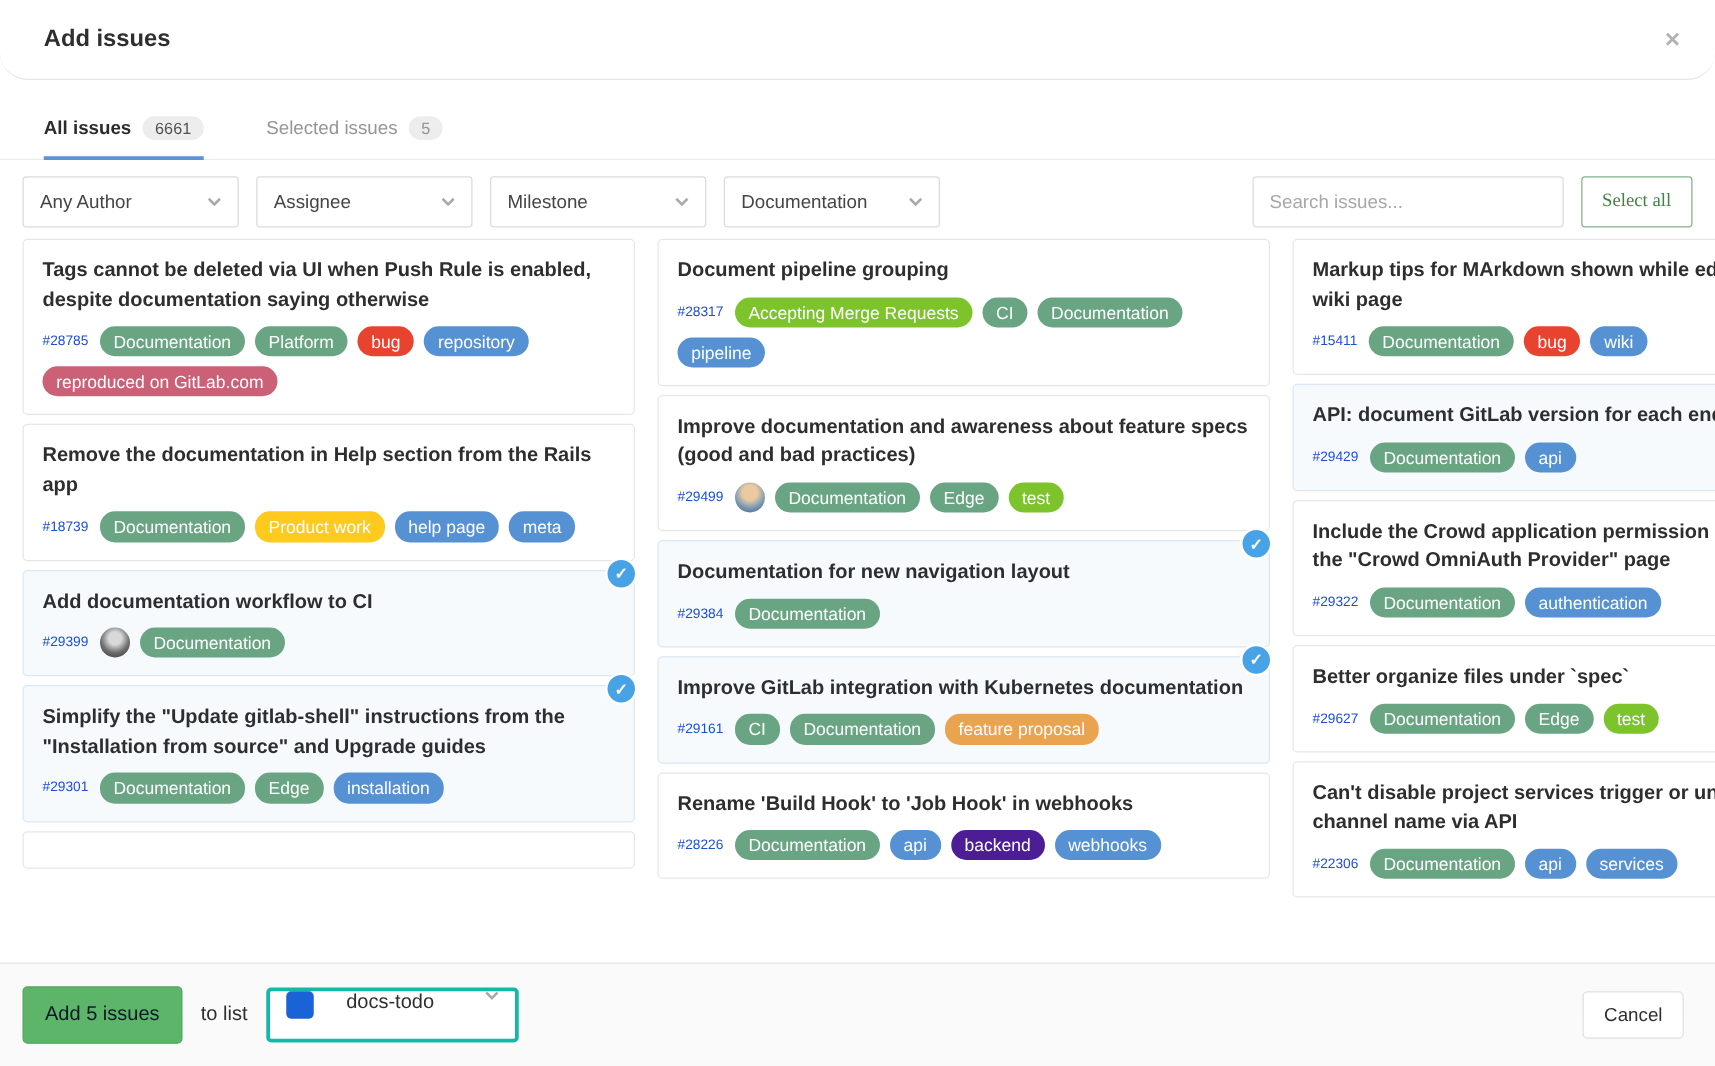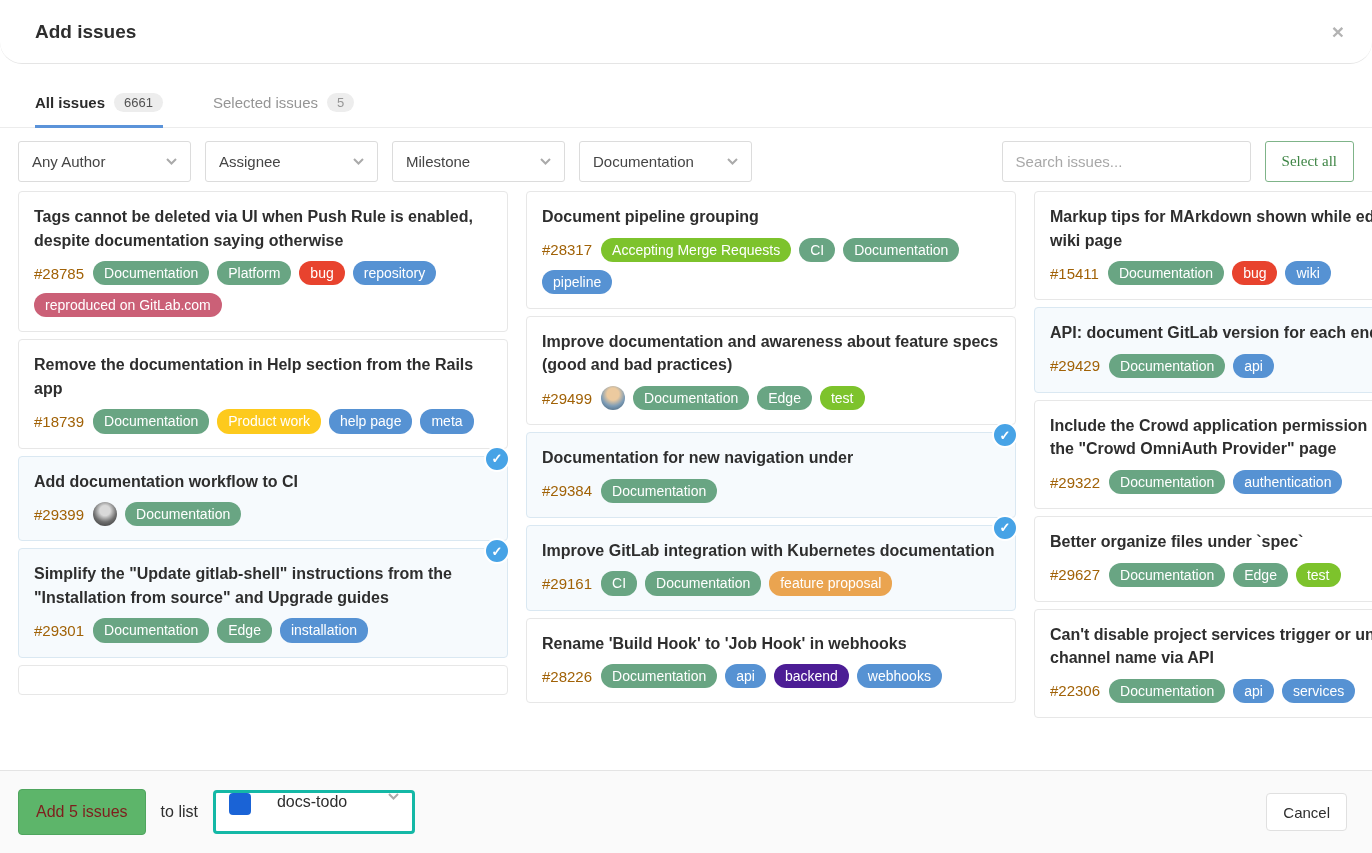--- a/index.html
+++ b/index.html
@@ -76,21 +76,21 @@
     border: 1px solid #e7e7e7; border-radius: 4px;
     padding: 13px 15px 14px; margin-bottom: 7px; cursor: pointer;
   }
   .card.selected { background: #f6fafd; border-color: #dae8f2; }
   .card.partial { height: 30px; flex: none; }
   .card-title {
     font-size: 16px; font-weight: 700; color: #2e2e2e;
     line-height: 1.47; margin-bottom: 9px;
   }
   .card-meta { display: flex; flex-wrap: wrap; align-items: center; gap: 8px 8px; }
-  .issue-number { font-size: 15px; color: #a16207; margin-right: 1px; }
+  .issue-number { font-size: 11px; color: #1d4ed8; margin-right: 1px; }
   .label-pill {
     color: #fff; font-size: 14px; padding: 3px 11px;
     border-radius: 12px; line-height: 1.3; white-space: nowrap;
   }
   .avatar { width: 24px; height: 24px; border-radius: 50%; flex: none; }
   .avatar.grayscale { background: radial-gradient(circle at 50% 36%, #d9d9d9 0 26%, #6f6f6f 58%, #2e2e2e 100%); }
   .avatar.color { background: radial-gradient(circle at 50% 34%, #ecca9f 0 30%, #7d9cb6 60%, #3b566c 100%); }
   .check-badge {
     position: absolute; top: -11px; right: -3px;
     width: 26px; height: 26px; border-radius: 50%;
@@ -101,21 +101,21 @@
 
   
   .modal-footer {
     position: absolute; left: 0; right: 0; bottom: 0; height: 83px;
     background: #fafafa; border-top: 1px solid #e4e4e4;
     display: flex; align-items: center; gap: 15px; padding: 0 25px 0 18px;
   }
   .add-btn {
     height: 46px; padding: 0 17px; background: var(--addgreen);
     border: 1px solid #4fa55e; border-radius: 4px;
-    color: #7f1d1d; font-size: 16px; cursor: pointer;
+    color: #0f172a; font-size: 16px; cursor: pointer;
   }
   .to-list-text { font-size: 16px; color: #2e2e2e; }
   .list-dropdown {
     width: 202px; height: 44px; background: #fff;
     border: 3px solid #14b8a6; border-radius: 4px;
     display: flex; align-items: flex-start; gap: 26px; padding: 0 13px;
     cursor: pointer;
   }
   .list-color-square { width: 22px; height: 22px; border-radius: 4px; background: var(--listblue); flex: none; }
   .list-name { font-size: 16px; color: #2e2e2e; flex: 1; }
@@ -234,21 +234,21 @@
         <div class="card-meta">
           <span class="issue-number">#29499</span>
           <span class="avatar color"></span>
           <span class="label-pill" style="background: rgb(105, 165, 131);">Documentation</span>
           <span class="label-pill" style="background: rgb(105, 165, 131);">Edge</span>
           <span class="label-pill" style="background: rgb(125, 195, 44);">test</span>
         </div>
       </article>
       <article class="card selected">
         <span class="check-badge">✓</span>
-        <div class="card-title">Documentation for new navigation under</div>
+        <div class="card-title">Documentation for new navigation layout</div>
         <div class="card-meta">
           <span class="issue-number">#29384</span>
           <span class="label-pill" style="background: rgb(105, 165, 131);">Documentation</span>
         </div>
       </article>
       <article class="card selected">
         <span class="check-badge">✓</span>
         <div class="card-title">Improve GitLab integration with Kubernetes documentation</div>
         <div class="card-meta">
           <span class="issue-number">#29161</span>

